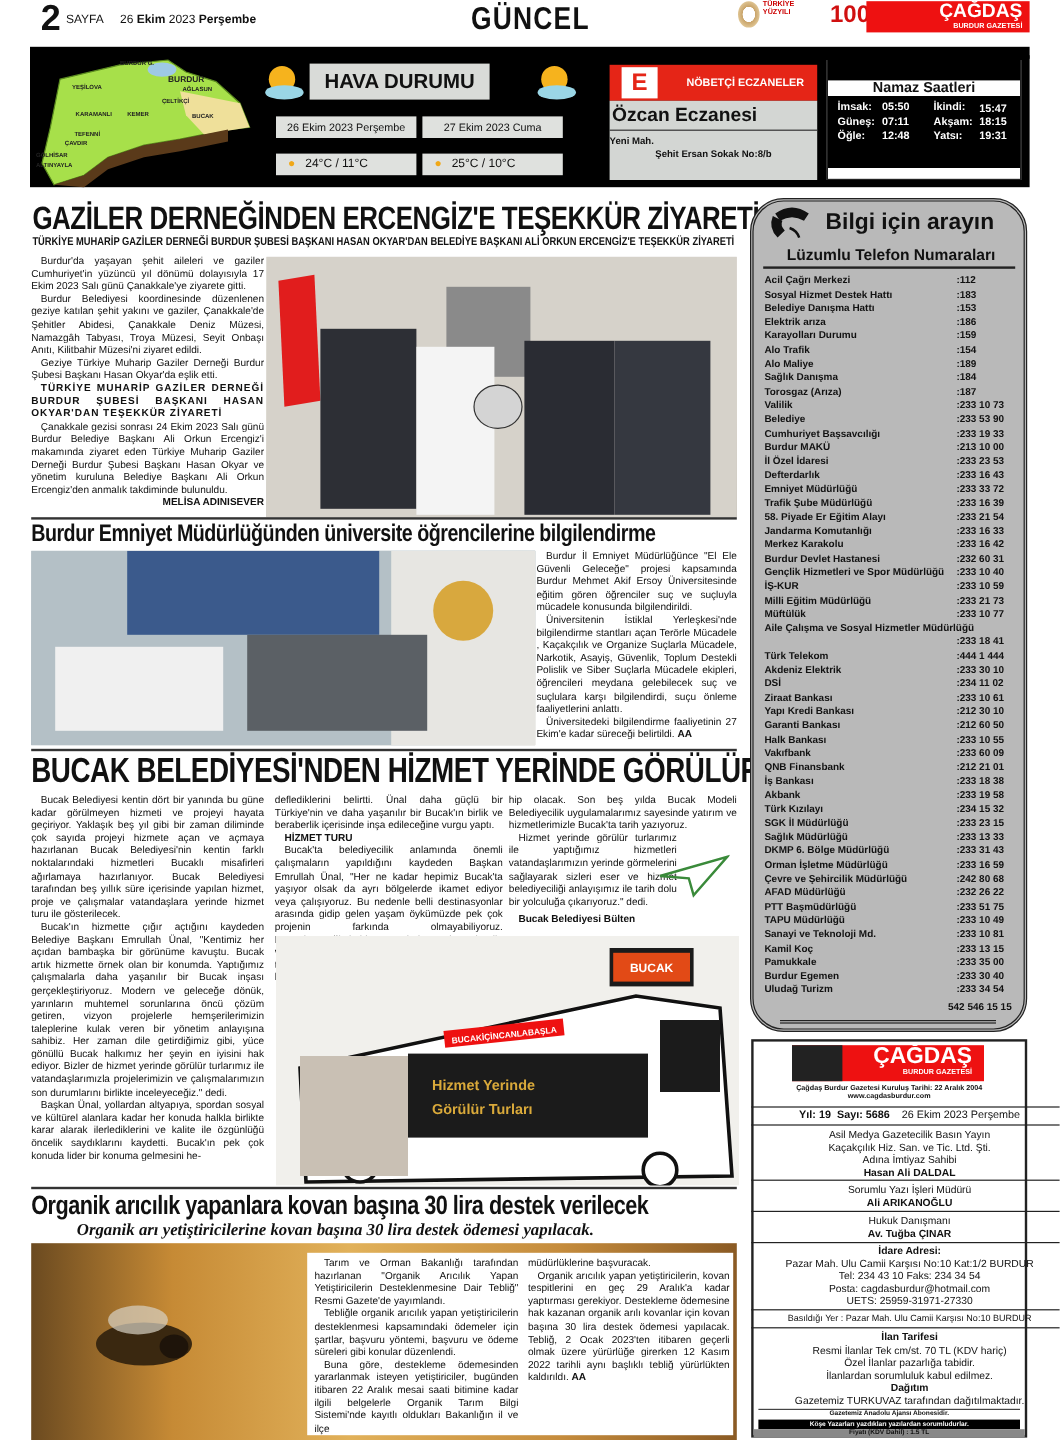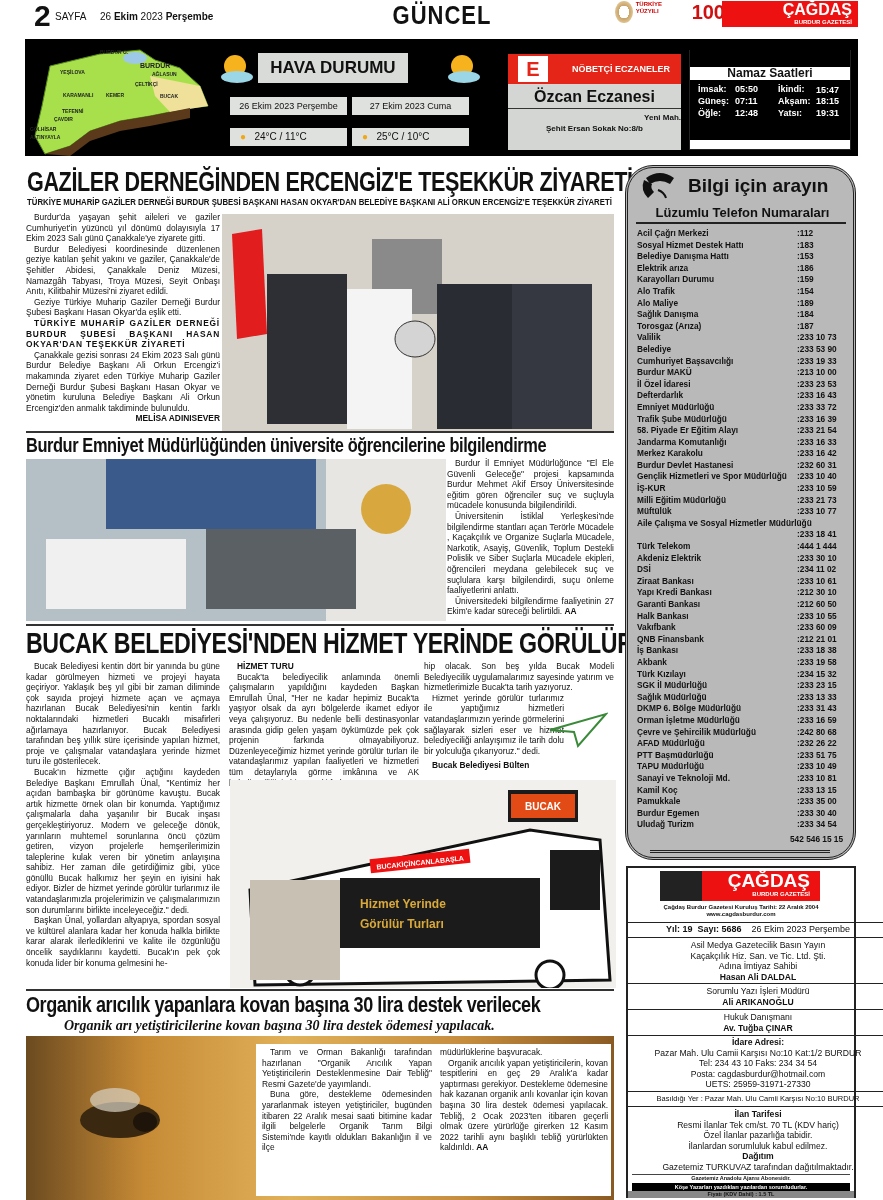--- a/index.html
+++ b/index.html
@@ -23,23 +23,23 @@
 #map{left:30px;top:46px;width:185px;height:112px}
 
 #wx-title{left:258px;top:53px;width:150px;height:30px;background:#d9dbd8;text-align:center;font-weight:bold;font-size:17px;line-height:30px}
 .sun{width:42px;height:32px}
 .wx-date{top:97px;height:18px;background:#dfe1de;font-size:9px;text-align:center;line-height:18px}
 .wx-temp{top:128px;height:18px;background:#dfe1de;font-size:10px;line-height:18px;padding-left:10px}
 
 #ph-head{left:508px;top:54px;width:173px;height:30px;background:#e52517;color:#fff;font-weight:bold;font-size:9px;line-height:30px;padding-left:64px}
 #ph-e{left:518px;top:56px;width:30px;height:26px;background:#fff;color:#e52517;font-weight:bold;font-size:20px;text-align:center;line-height:26px}
 #ph-body{left:508px;top:84px;width:173px;height:66px;background:#d3d6d3}
-#ph-name{left:504px;top:88px;width:181px;text-align:center;font-weight:bold;font-size:16px}
+#ph-name{left:480px;top:88px;width:181px;text-align:center;font-weight:bold;font-size:16px}
 #ph-rule{left:508px;top:108px;width:173px;height:1px;background:#333}
-#ph-addr1{left:508px;top:113px;width:173px;text-align:right;font-size:8px;font-weight:bold}
+#ph-addr1{left:508px;top:113px;width:173px;text-align:left;font-size:8px;font-weight:bold}
 #ph-addr2{left:508px;top:124px;width:173px;text-align:center;font-size:8px;font-weight:bold}
 
 #pr-box{left:689px;top:50px;width:162px;height:100px;background:#fff;border:1px solid #222}
 #pr-sky{left:690px;top:50px;width:160px;height:28px;background:#000}
 #pr-sky2{left:690px;top:118px;width:160px;height:22px;background:#000}
 #pr-title{left:690px;top:67px;width:160px;text-align:center;font-weight:bold;font-size:12px;background:#fff;height:13px;line-height:13px}
 #pr-mid{left:690px;top:80px;width:160px;height:42px;background:#000}
 .pr{font-size:9px;color:#fff;font-weight:bold}
 
 .hl{font-family:"Liberation Sans",sans-serif;font-weight:bold;letter-spacing:-0.5px;white-space:nowrap}
@@ -209,20 +209,21 @@
 
 <div class="abs" id="rule2"></div>
 
 <div class="abs hl" id="h3">BUCAK BELEDİYESİ'NDEN HİZMET YERİNDE GÖRÜLÜR TURU</div>
 <div class="abs body" id="a3-col1">
   <p>Bucak Belediyesi kentin dört bir yanında bu güne kadar görülmeyen hizmeti ve projeyi hayata geçiriyor. Yaklaşık beş yıl gibi bir zaman diliminde çok sayıda projeyi hizmete açan ve açmaya hazırlanan Bucak Belediyesi'nin kentin farklı noktalarındaki hizmetleri Bucaklı misafirleri ağırlamaya hazırlanıyor. Bucak Belediyesi tarafından beş yıllık süre içerisinde yapılan hizmet, proje ve çalışmalar vatandaşlara yerinde hizmet turu ile gösterilecek.</p>
   <p>Bucak'ın hizmette çığır açtığını kaydeden Belediye Başkanı Emrullah Ünal, "Kentimiz her açıdan bambaşka bir görünüme kavuştu. Bucak artık hizmette örnek olan bir konumda. Yaptığımız çalışmalarla daha yaşanılır bir Bucak inşası gerçekleştiriyoruz. Modern ve geleceğe dönük, yarınların muhtemel sorunlarına öncü çözüm getiren, vizyon projelerle hemşerilerimizin taleplerine kulak veren bir yönetim anlayışına sahibiz. Her zaman dile getirdiğimiz gibi, yüce gönüllü Bucak halkımız her şeyin en iyisini hak ediyor. Bizler de hizmet yerinde görülür turlarımız ile vatandaşlarımızla projelerimizin ve çalışmalarımızın son durumlarını birlikte inceleyeceğiz." dedi.</p>
   <p>Başkan Ünal, yollardan altyapıya, spordan sosyal ve kültürel alanlara kadar her konuda halkla birlikte karar alarak ilerlediklerini ve kalite ile özgünlüğü öncelik saydıklarını kaydetti. Bucak'ın pek çok konuda lider bir konuma gelmesini he-</p>
 </div>
 <div class="abs body" id="a3-col2">
+  <p style="text-indent:0">deflediklerini belirtti. Ünal daha güçlü bir Türkiye'nin ve daha yaşanılır bir Bucak'ın birlik ve beraberlik içerisinde inşa edileceğine vurgu yaptı.</p>
   <p style="font-weight:bold">HİZMET TURU</p>
   <p style="height:128px;overflow:hidden">Bucak'ta belediyecilik anlamında önemli çalışmaların yapıldığını kaydeden Başkan Emrullah Ünal, "Her ne kadar hepimiz Bucak'ta yaşıyor olsak da ayrı bölgelerde ikamet ediyor veya çalışıyoruz. Bu nedenle belli destinasyonlar arasında gidip gelen yaşam öykümüzde pek çok projenin farkında olmayabiliyoruz. Düzenleyeceğimiz hizmet yerinde görülür turları ile vatandaşlarımız yapılan faaliyetleri ve hizmetleri tüm detaylarıyla görme imkânına ve AK belediyeciliğinin hizmetteki farkına sa-</p>
 </div>
 <div class="abs body" id="a3-col3">
   <p style="text-indent:0">hip olacak. Son beş yılda Bucak Modeli Belediyecilik uygulamalarımız sayesinde yatırım ve hizmetlerimizle Bucak'ta tarih yazıyoruz.</p>
   <p style="width:140px">Hizmet yerinde görülür turlarımız ile yaptığımız hizmetleri vatandaşlarımızın yerinde görmelerini sağlayarak sizleri eser ve hizmet belediyeciliği anlayışımız ile tarih dolu bir yolculuğa çıkarıyoruz." dedi.</p>
   <p style="font-weight:bold;margin-top:4px">Bucak Belediyesi Bülten</p>
 </div>
 <svg class="abs" style="left:548px;top:710px" width="60" height="40" viewBox="0 0 60 40">
     <path d="M2 20 L58 4 L30 36 L26 22 Z" fill="none" stroke="#3a8a3a" stroke-width="2"></path>
@@ -250,20 +251,21 @@
 <div class="abs" id="h4-sub">Organik arı yetiştiricilerine kovan başına 30 lira destek ödemesi yapılacak.</div>
 <div class="abs" id="a4-photo"></div>
 <svg class="abs" style="left:60px;top:1060px" width="120" height="100" viewBox="0 0 120 100">
     <ellipse cx="60" cy="60" rx="40" ry="18" fill="#3a2810"></ellipse>
     <ellipse cx="55" cy="40" rx="25" ry="12" fill="#d7d2c4" opacity="0.7"></ellipse>
     <ellipse cx="85" cy="62" rx="12" ry="10" fill="#1e140a"></ellipse>
   </svg>
 <div class="abs" id="a4-box"></div>
 <div class="abs body" id="a4-col1">
   <p>Tarım ve Orman Bakanlığı tarafından hazırlanan "Organik Arıcılık Yapan Yetiştiricilerin Desteklenmesine Dair Tebliğ" Resmi Gazete'de yayımlandı.</p>
+  <p>Tebliğle organik arıcılık yapan yetiştiricilerin desteklenmesi kapsamındaki ödemeler için şartlar, başvuru yöntemi, başvuru ve ödeme süreleri gibi konular düzenlendi.</p>
   <p>Buna göre, destekleme ödemesinden yararlanmak isteyen yetiştiriciler, bugünden itibaren 22 Aralık mesai saati bitimine kadar ilgili belgelerle Organik Tarım Bilgi Sistemi'nde kayıtlı oldukları Bakanlığın il ve ilçe</p>
 </div>
 <div class="abs body" id="a4-col2">
   <p style="text-indent:0">müdürlüklerine başvuracak.</p>
   <p><span>Organik arıcılık yapan yetiştiricilerin, kovan tespitlerini en geç 29 Aralık'a kadar yaptırması gerekiyor. Destekleme ödemesine hak kazanan organik arılı kovanlar için kovan başına 30 lira destek ödemesi yapılacak. Tebliğ, 2 Ocak 2023'ten itibaren geçerli olmak üzere yürürlüğe girerken 12 Kasım 2022 tarihli aynı başlıklı tebliğ yürürlükten kaldırıldı.</span> <b>AA</b></p>
 </div>
 
 <div class="abs" id="ph-frame"></div>
 <svg class="abs" style="left:640px;top:170px" width="44" height="34" viewBox="0 0 44 34">
     <path d="M6 8 Q20 -2 34 8 L30 14 Q20 8 10 14 Z" fill="#111"></path>

